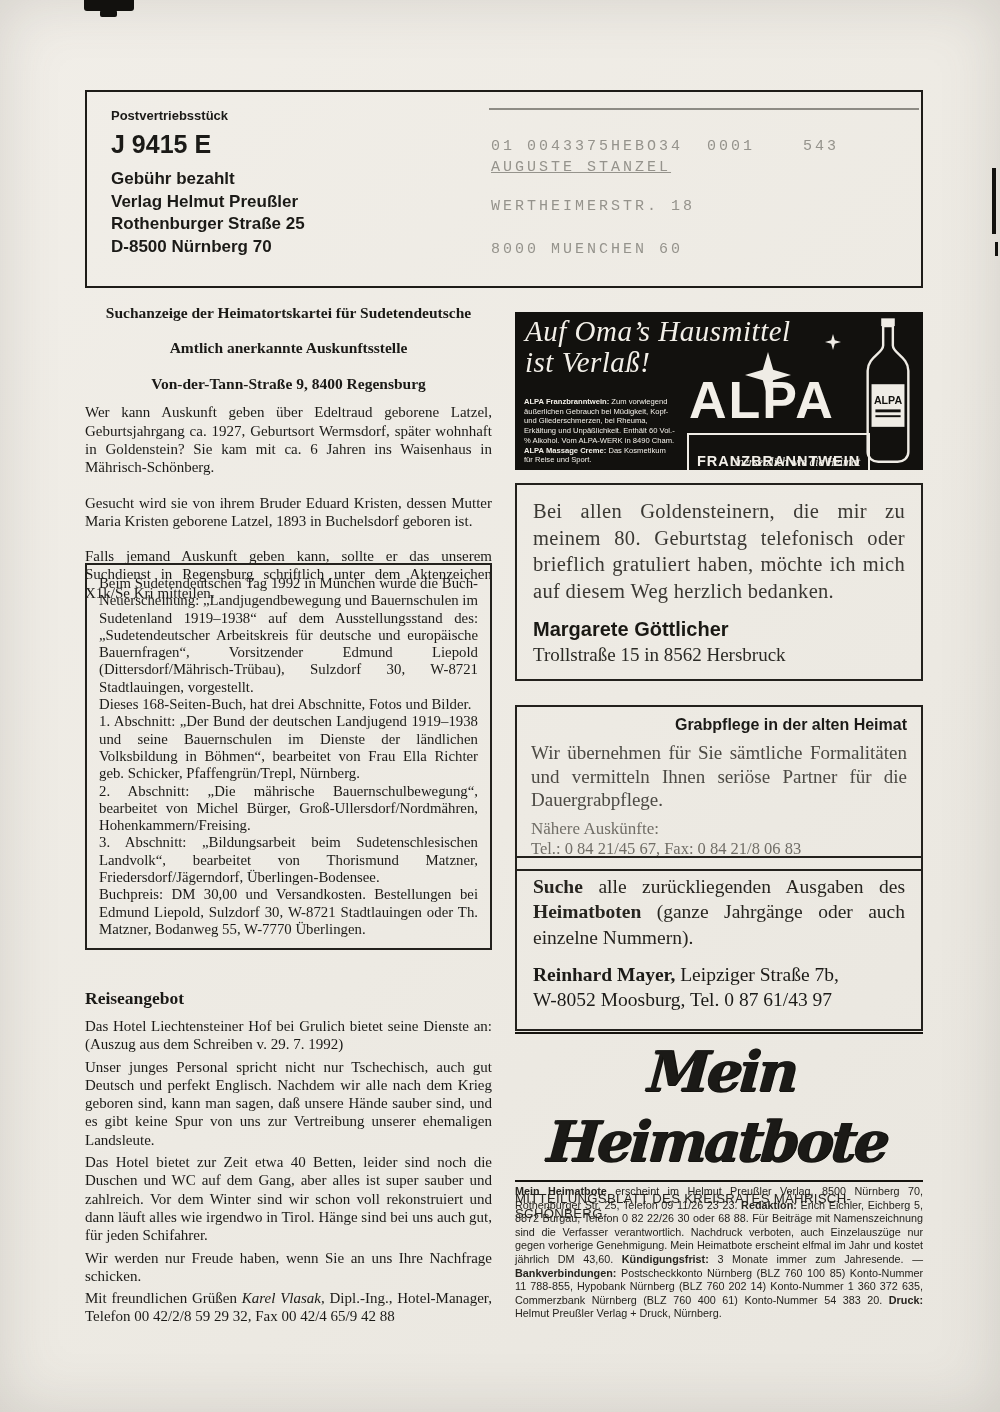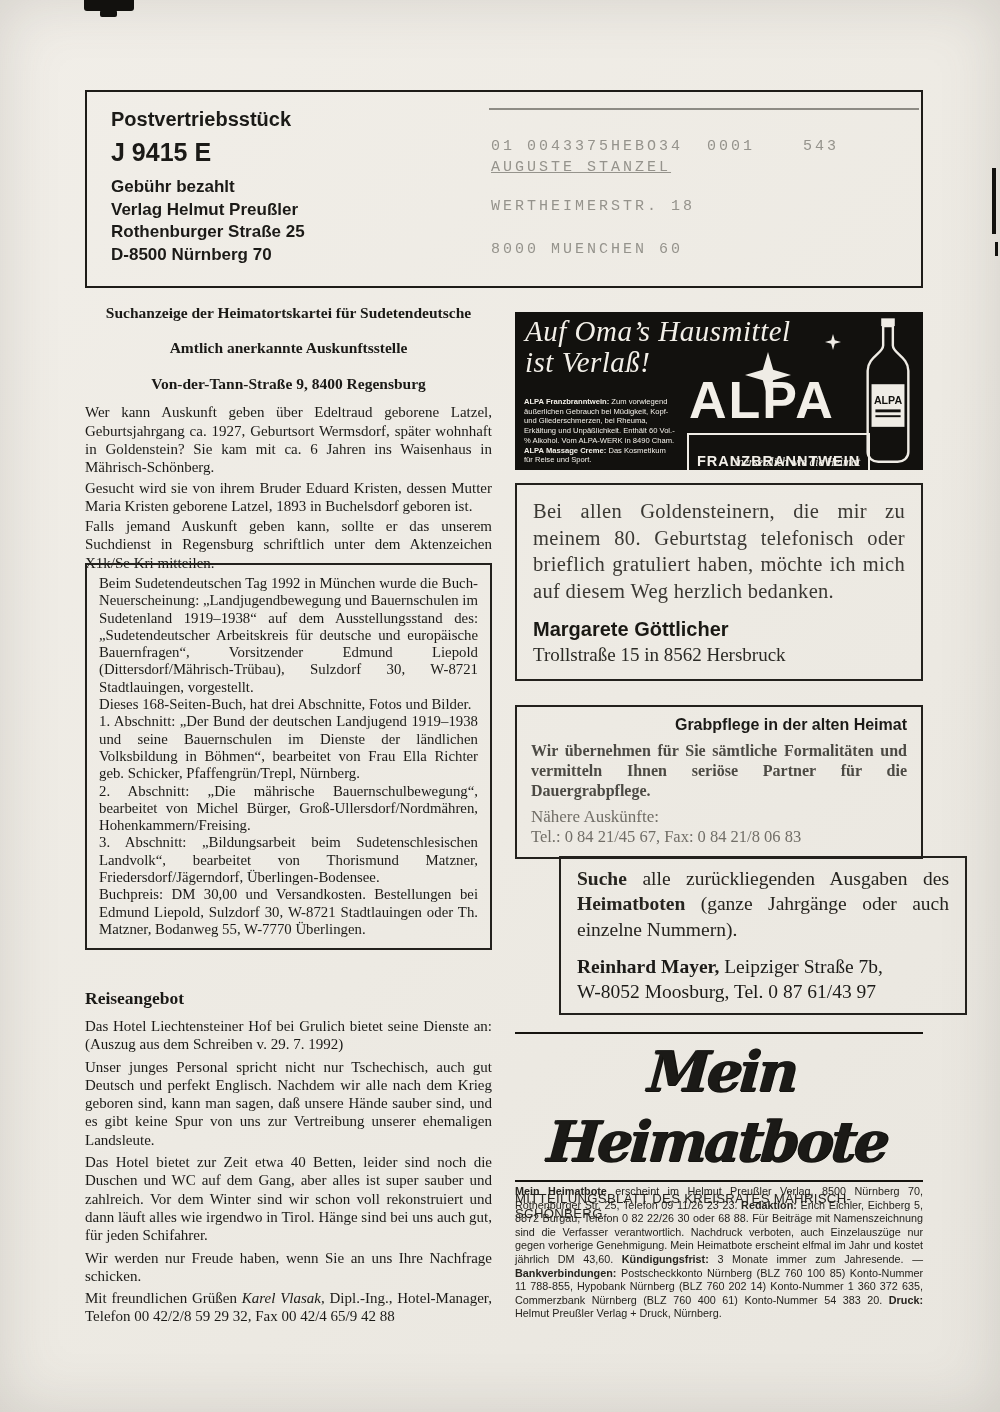--- a/index.html
+++ b/index.html
@@ -12,38 +12,38 @@
   }
   .artifact { position:absolute; background:#12110e; }
   .artifact-top1 { left:84px; top:0; width:50px; height:11px; border-radius:0 0 3px 3px; }
   .artifact-top2 { left:100px; top:10px; width:17px; height:7px; border-radius:2px; }
   .artifact-right { left:992px; top:168px; width:4px; height:66px; }
   .artifact-right2 { left:995px; top:242px; width:3px; height:14px; }
 
   
   .address-box { position:absolute; left:85px; top:90px; width:838px; height:198px; border:2px solid #1e1c18; }
   .sender { position:absolute; left:24px; top:16px; font-family:"Liberation Sans", sans-serif; font-weight:700; }
-  .sender-label { font-size:20px; }
+  .sender-label { font-size:13px; }
   .sender-code  { font-size:25px; margin:7px 0 9px; }
   .sender-line  { font-size:17px; line-height:1.33; }
   .addr-rule { position:absolute; left:402px; top:16px; width:430px; border-top:2px solid #8d8b84; }
   .recipient { position:absolute; left:404px; top:46px; font-family:"Liberation Mono", monospace; font-size:15px; color:#95938c; letter-spacing:3px; }
   .tw { white-space:pre; }
   .tw-1 { margin-bottom:4px; }
   .tw-2 { margin-bottom:22px;text-decoration:underline; }
   .tw-3 { margin-bottom:26px; }
 
   
   .col-left  { left:85px;  width:407px; position:absolute; }
   .col-right { left:515px; width:408px; position:absolute; }
 
   .search-notice { top:303px; }
   .notice-title { text-align:center; font-weight:700; font-size:15.5px; line-height:1.32; }
   .notice-title + .notice-title { margin-top:15px; }
-  .body-p { font-size:15px; line-height:1.22; text-align:justify; margin-top:2px; }
+  .body-p { font-size:15px; line-height:1.22; text-align:justify; margin-top:17px; }
   .search-notice .body-p:first-of-type { margin-top:9px; }
 
   .book-box { top:563px; border:2px solid #23211d; padding:10px 12px; }
   .book-box .body-p { font-size:14.8px; line-height:1.17; margin-top:0; }
 
   .travel { top:988px; }
   .travel-title { font-weight:700; font-size:17.5px; margin-bottom:8px; }
   .travel .body-p { margin-top:4px; }
   .italic { font-style:italic; }
 
@@ -61,25 +61,25 @@
 
   
   .rbox { position:absolute; border:2px solid #23211d; }
   .thanks-box { top:483px; padding:13px 16px; }
   .thanks-text { font-size:20.5px; line-height:1.3; text-align:justify; color:#3a3833; letter-spacing:.3px; }
   .thanks-name { margin-top:13px; font-family:"Liberation Sans", sans-serif; font-weight:700; font-size:20px; color:#191813; }
   .thanks-addr { margin-top:3px; font-size:19px; color:#2b2a25; }
 
   .grave-box { top:705px; padding:9px 14px 10px; }
   .grave-title { text-align:right; font-family:"Liberation Sans", sans-serif; font-weight:700; font-size:16px; margin-bottom:7px; }
-  .grave-text { font-size:16px; line-height:1.24; text-align:justify; color:#4c4a44;font-weight:bold; }
+  .grave-text { font-size:19px; line-height:1.24; text-align:justify; color:#4c4a44; }
   .grave-label { margin-top:7px; font-size:17px; color:#716e67; }
   .grave-contact { font-size:16.5px; color:#716e67; }
 
-  .wanted-box { top:856px; padding:8px 16px;margin-left:44px; }
+  .wanted-box { top:856px; padding:16px 16px; }
   .wanted-text { font-size:19.5px; line-height:1.3; text-align:justify; color:#26241f; }
   .wanted-text b, .wanted-contact b { font-weight:700; }
   .wanted-contact { margin-top:12px; font-size:19.5px; line-height:1.3; }
 
   
   .masthead { top:1032px; }
   .masthead-rule { border-top:2px solid #16140f; }
   .masthead-title { text-align:center; font-family:"DejaVu Serif", serif; font-weight:700; font-style:italic; font-size:56px; line-height:1.25; letter-spacing:-3px; transform:skewX(-4deg); text-shadow:1.6px 0 #14130f, .8px .8px #14130f; padding:2px 0 4px; }
   .masthead-subtitle { margin-top:9px; font-family:"Liberation Sans", sans-serif; font-size:13.2px; letter-spacing:.3px; color:#23211c; }
 

